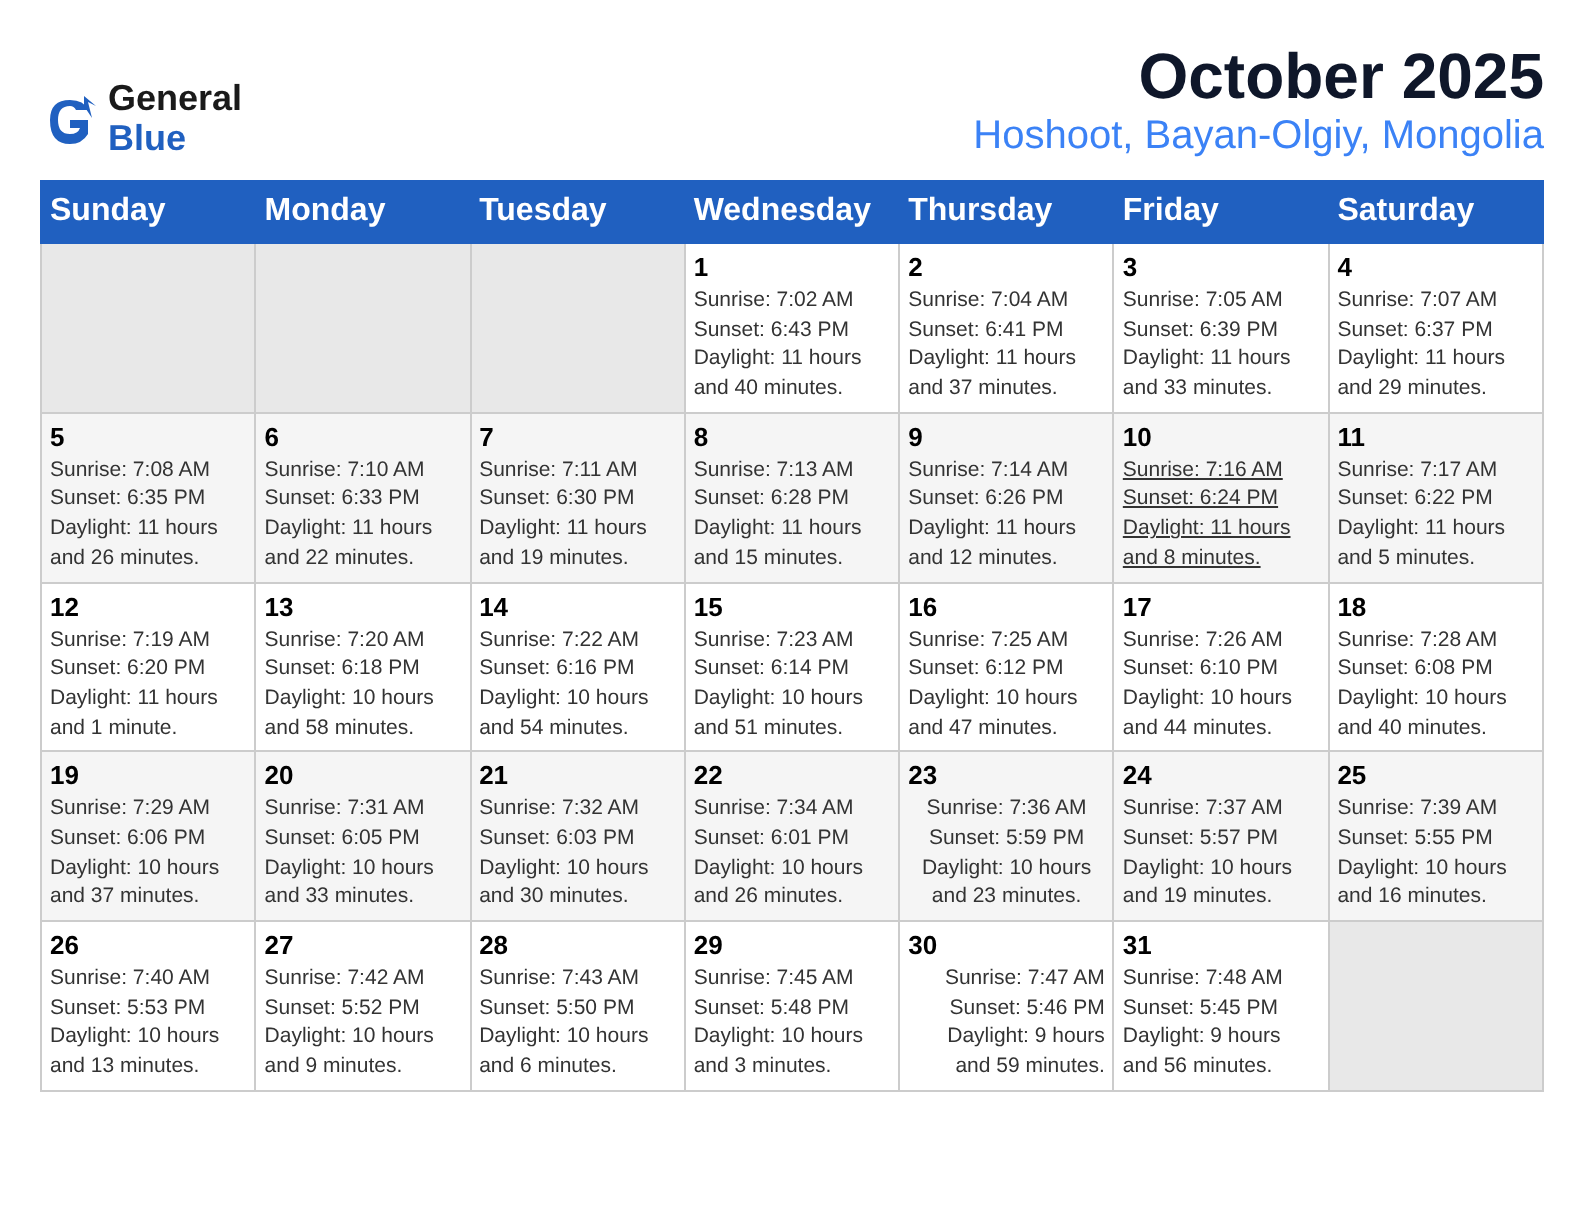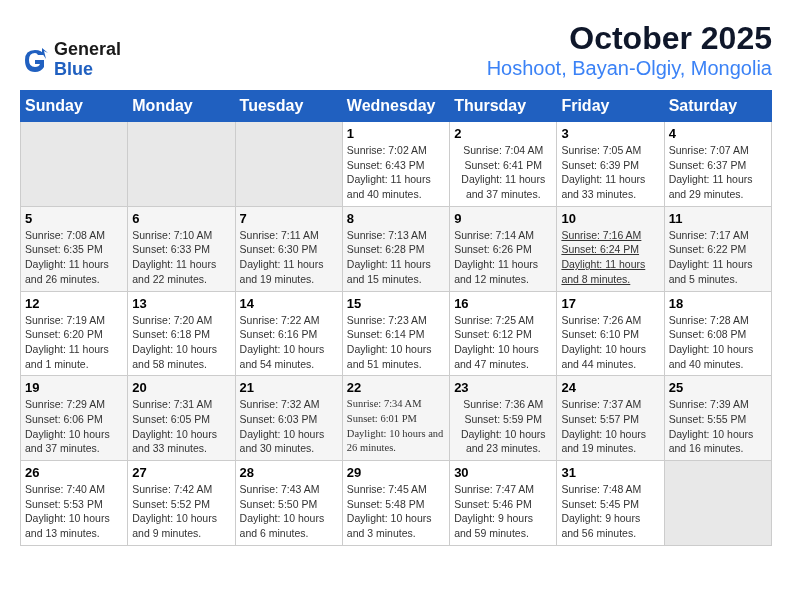--- a/index.html
+++ b/index.html
@@ -131,21 +131,21 @@
         <td class="empty-cell"></td>
         <td class="empty-cell"></td>
         <td>
           <span class="day-number">1</span>
           <div class="day-info" style="white-space: pre-line;">Sunrise: 7:02 AM
 Sunset: 6:43 PM
 Daylight: 11 hours and 40 minutes.</div>
         </td>
         <td>
           <span class="day-number">2</span>
-          <div class="day-info" style="white-space: pre-line; text-align: center;">Sunrise: 7:04 AM
+          <div class="day-info" style="white-space: pre-line;">Sunrise: 7:04 AM
 Sunset: 6:41 PM
 Daylight: 11 hours and 37 minutes.</div>
         </td>
         <td>
           <span class="day-number">3</span>
           <div class="day-info" style="white-space: pre-line;">Sunrise: 7:05 AM
 Sunset: 6:39 PM
 Daylight: 11 hours and 33 minutes.</div>
         </td>
         <td>
@@ -257,21 +257,21 @@
 Daylight: 10 hours and 33 minutes.</div>
         </td>
         <td>
           <span class="day-number">21</span>
           <div class="day-info" style="white-space: pre-line;">Sunrise: 7:32 AM
 Sunset: 6:03 PM
 Daylight: 10 hours and 30 minutes.</div>
         </td>
         <td>
           <span class="day-number">22</span>
-          <div class="day-info" style="white-space: pre-line; font-family: Liberation Serif, serif;">Sunrise: 7:34 AM
+          <div class="day-info" style="white-space: pre-line;">Sunrise: 7:34 AM
 Sunset: 6:01 PM
 Daylight: 10 hours and 26 minutes.</div>
         </td>
         <td>
           <span class="day-number">23</span>
           <div class="day-info" style="white-space: pre-line; text-align: center;">Sunrise: 7:36 AM
 Sunset: 5:59 PM
 Daylight: 10 hours and 23 minutes.</div>
         </td>
         <td>
@@ -307,21 +307,21 @@
 Daylight: 10 hours and 6 minutes.</div>
         </td>
         <td>
           <span class="day-number">29</span>
           <div class="day-info" style="white-space: pre-line;">Sunrise: 7:45 AM
 Sunset: 5:48 PM
 Daylight: 10 hours and 3 minutes.</div>
         </td>
         <td>
           <span class="day-number">30</span>
-          <div class="day-info" style="white-space: pre-line;">Sunrise: 7:47 AM
+          <div class="day-info" style="white-space: pre-line; text-align: right;">Sunrise: 7:47 AM
 Sunset: 5:46 PM
 Daylight: 9 hours and 59 minutes.</div>
         </td>
         <td>
           <span class="day-number">31</span>
           <div class="day-info" style="white-space: pre-line;">Sunrise: 7:48 AM
 Sunset: 5:45 PM
 Daylight: 9 hours and 56 minutes.</div>
         </td>
         <td class="empty-cell"></td>

